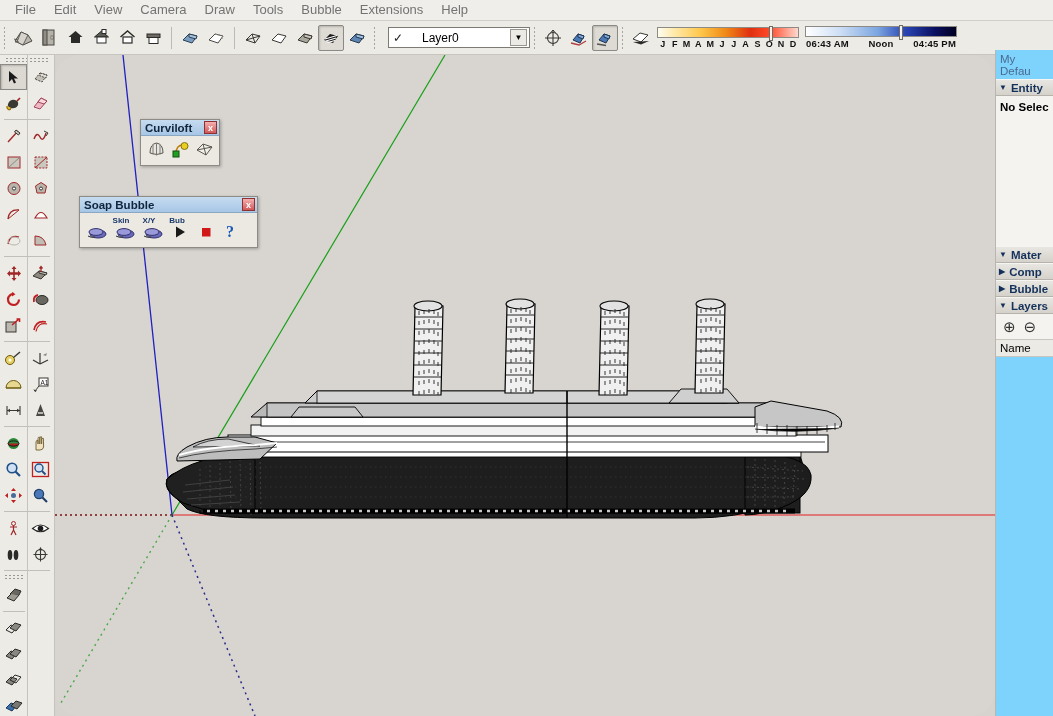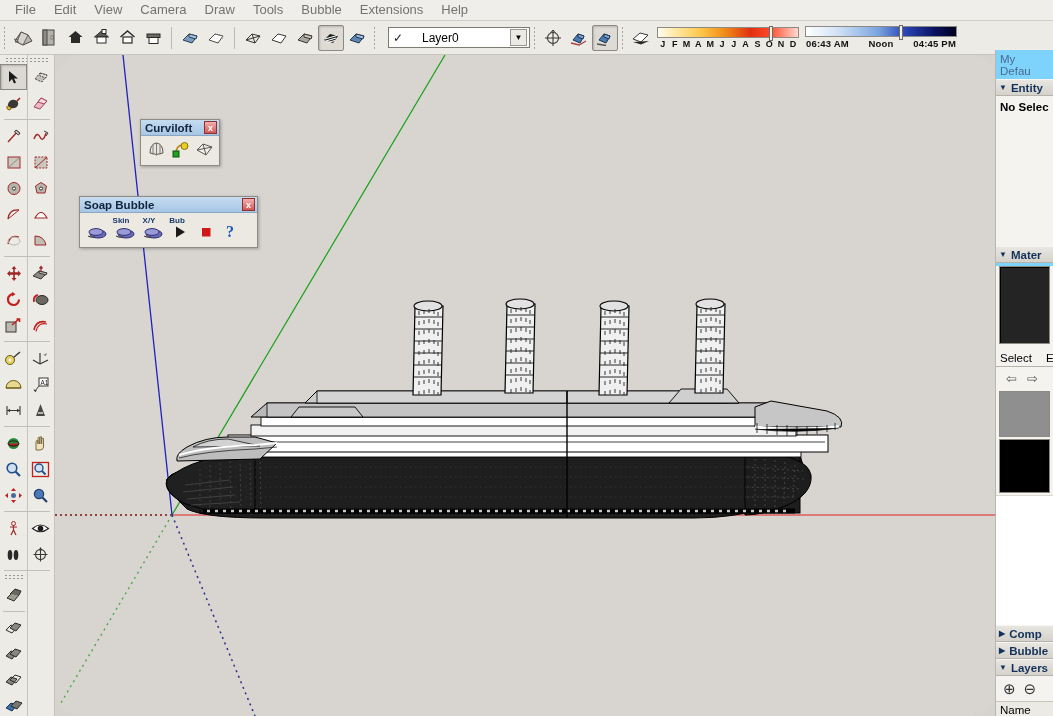--- a/index.html
+++ b/index.html
@@ -852,35 +852,20 @@
     <span>Entity</span>
   </div>
   <div class="panel-body" style="height:150px;">
     <div class="no-sel">No Selec</div>
   </div>
 
   <div class="panel-hdr">
     <span class="tri">▼</span>
     <span>Mater</span>
   </div>
-  <div class="panel-body">
-    <div class="mat-swatch"></div>
-    <div class="mat-tabs">
-      <span class="tab">Select</span>
-      <span class="div"></span>
-      <span class="tab">E</span>
-    </div>
-    <div class="nav-arrows">
-      <span>⇦</span>
-      <span>⇨</span>
-    </div>
-    <div class="swatch-lg" style="background:#8f8f8f;"></div>
-    <div class="swatch-lg" style="background:#000000;height:54px;"></div>
-    <div style="height:130px;background:#fff;border-top:1px solid #dad7d0;"></div>
-  </div>
 
   <div class="panel-hdr">
     <span class="tri">▶</span>
     <span>Comp</span>
   </div>
 
   <div class="panel-hdr">
     <span class="tri">▶</span>
     <span>Bubble</span>
   </div>

